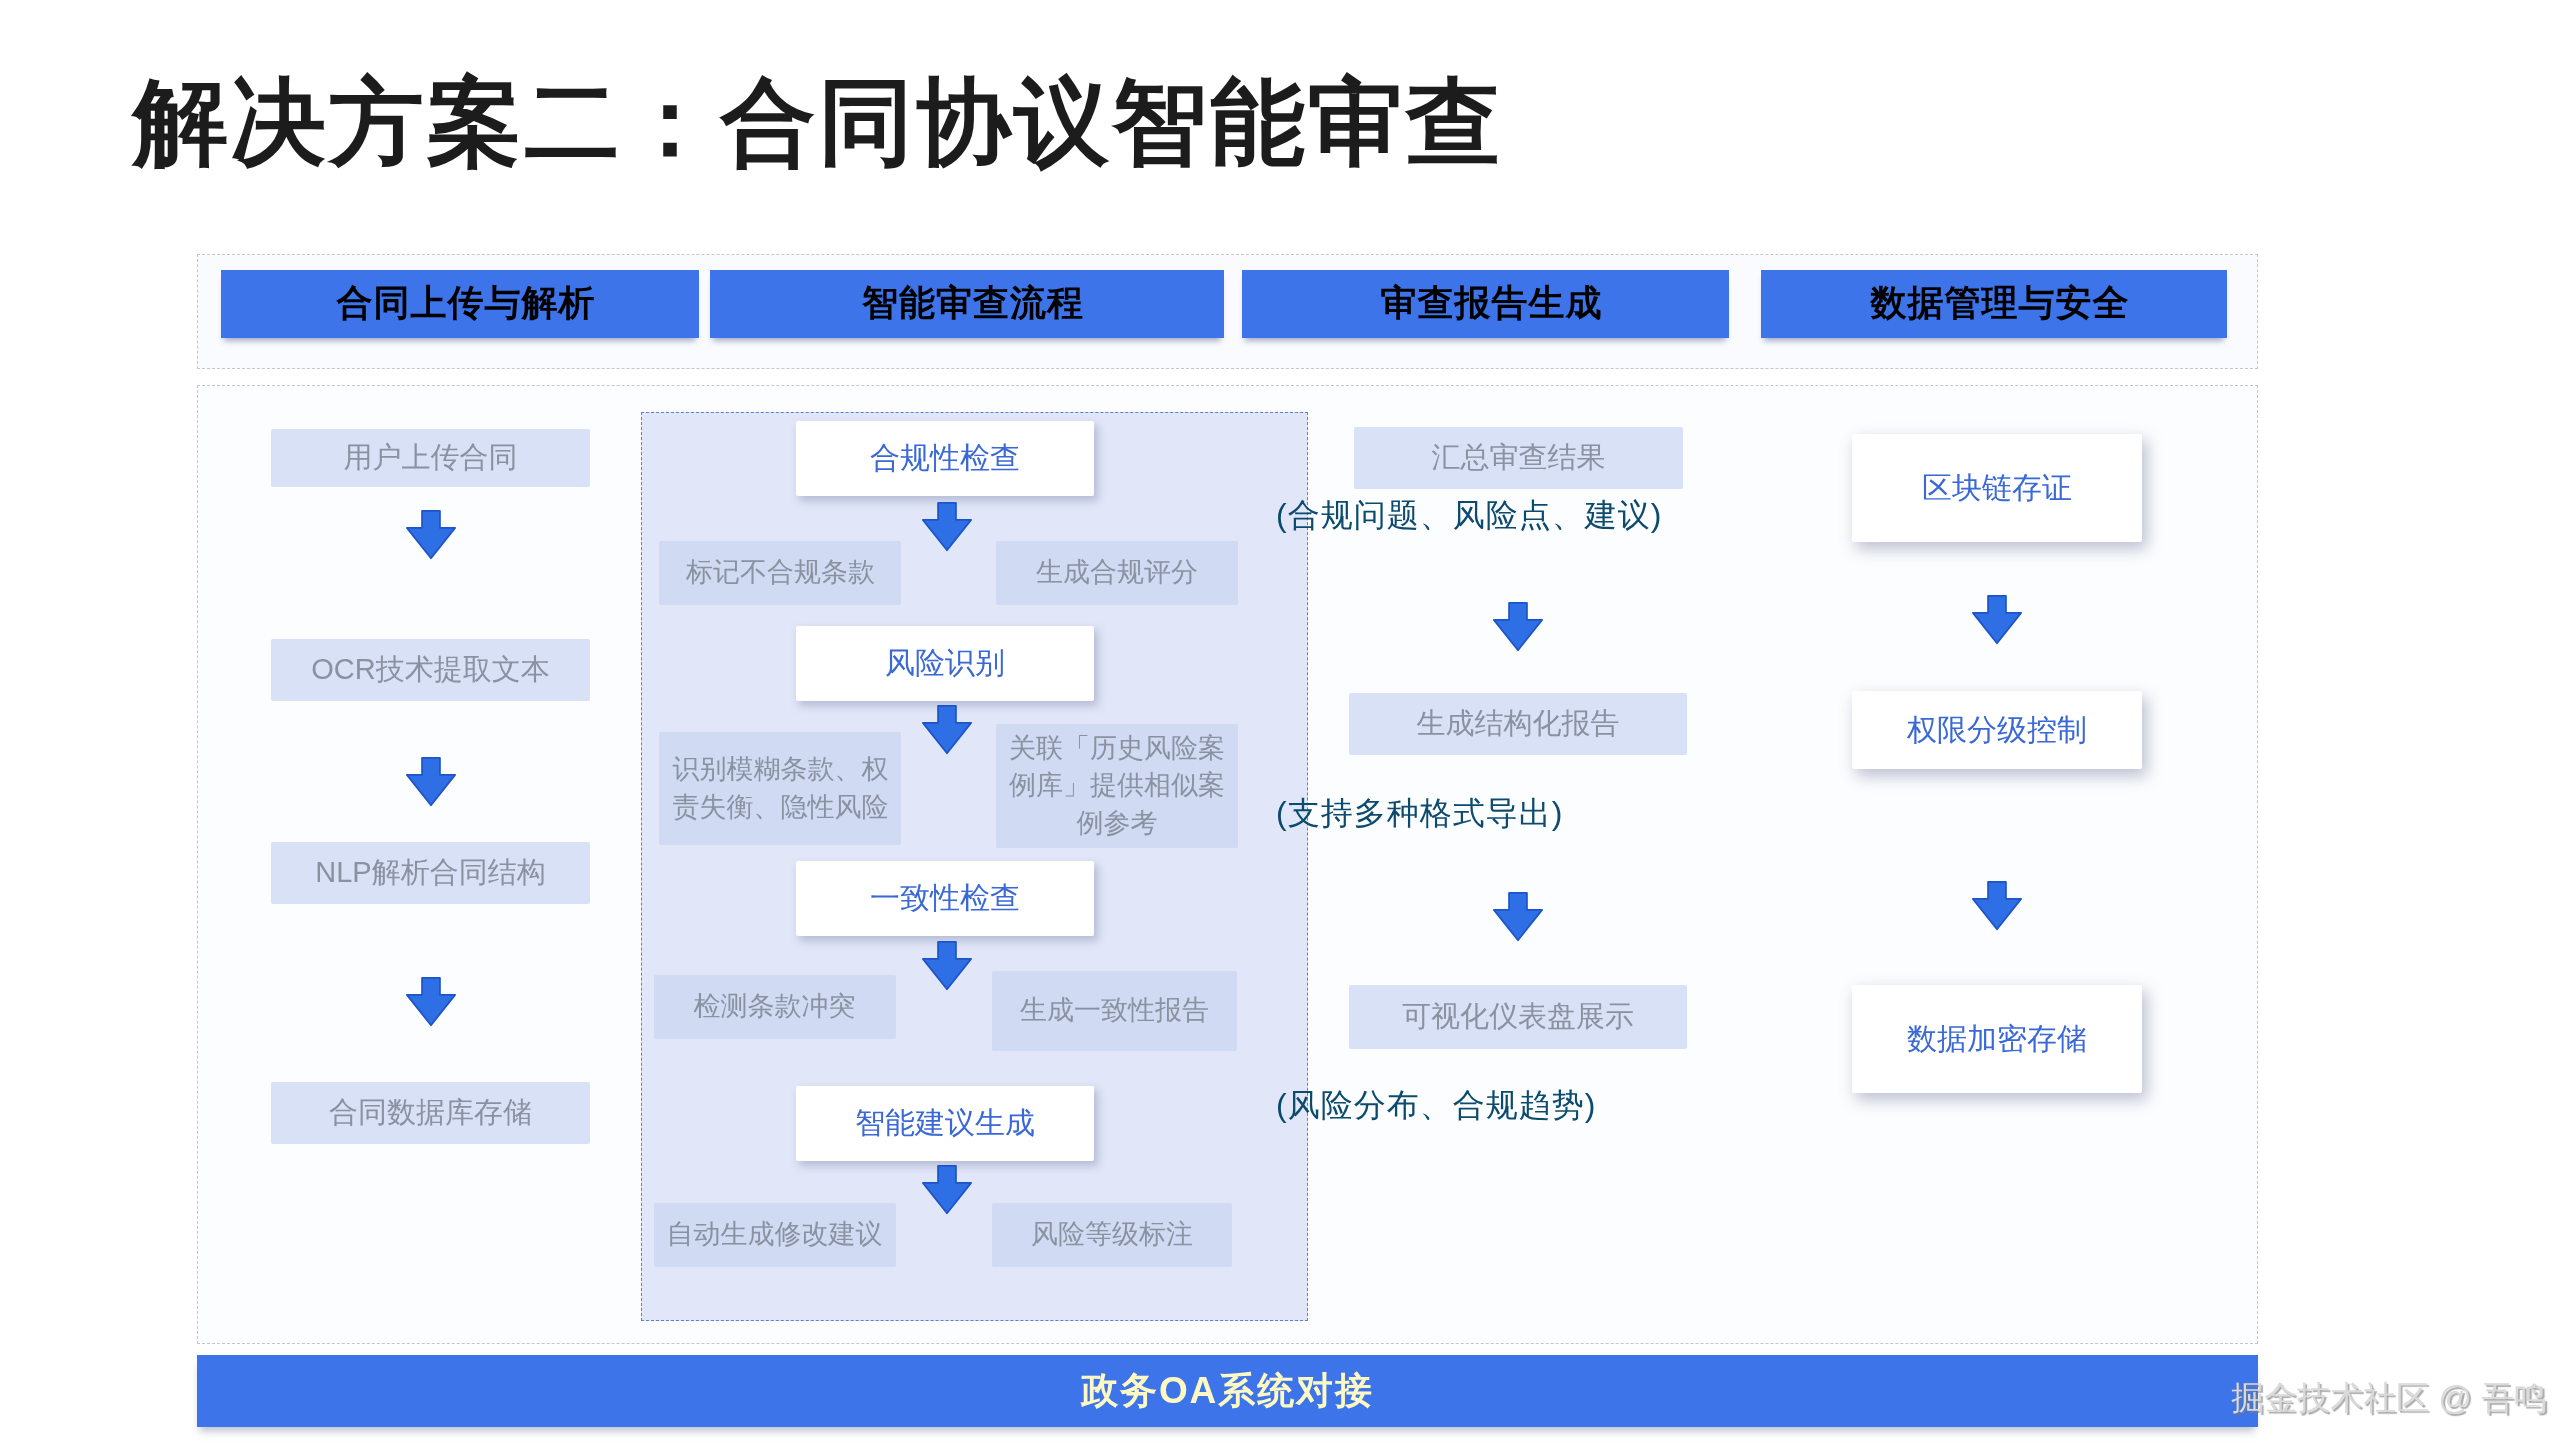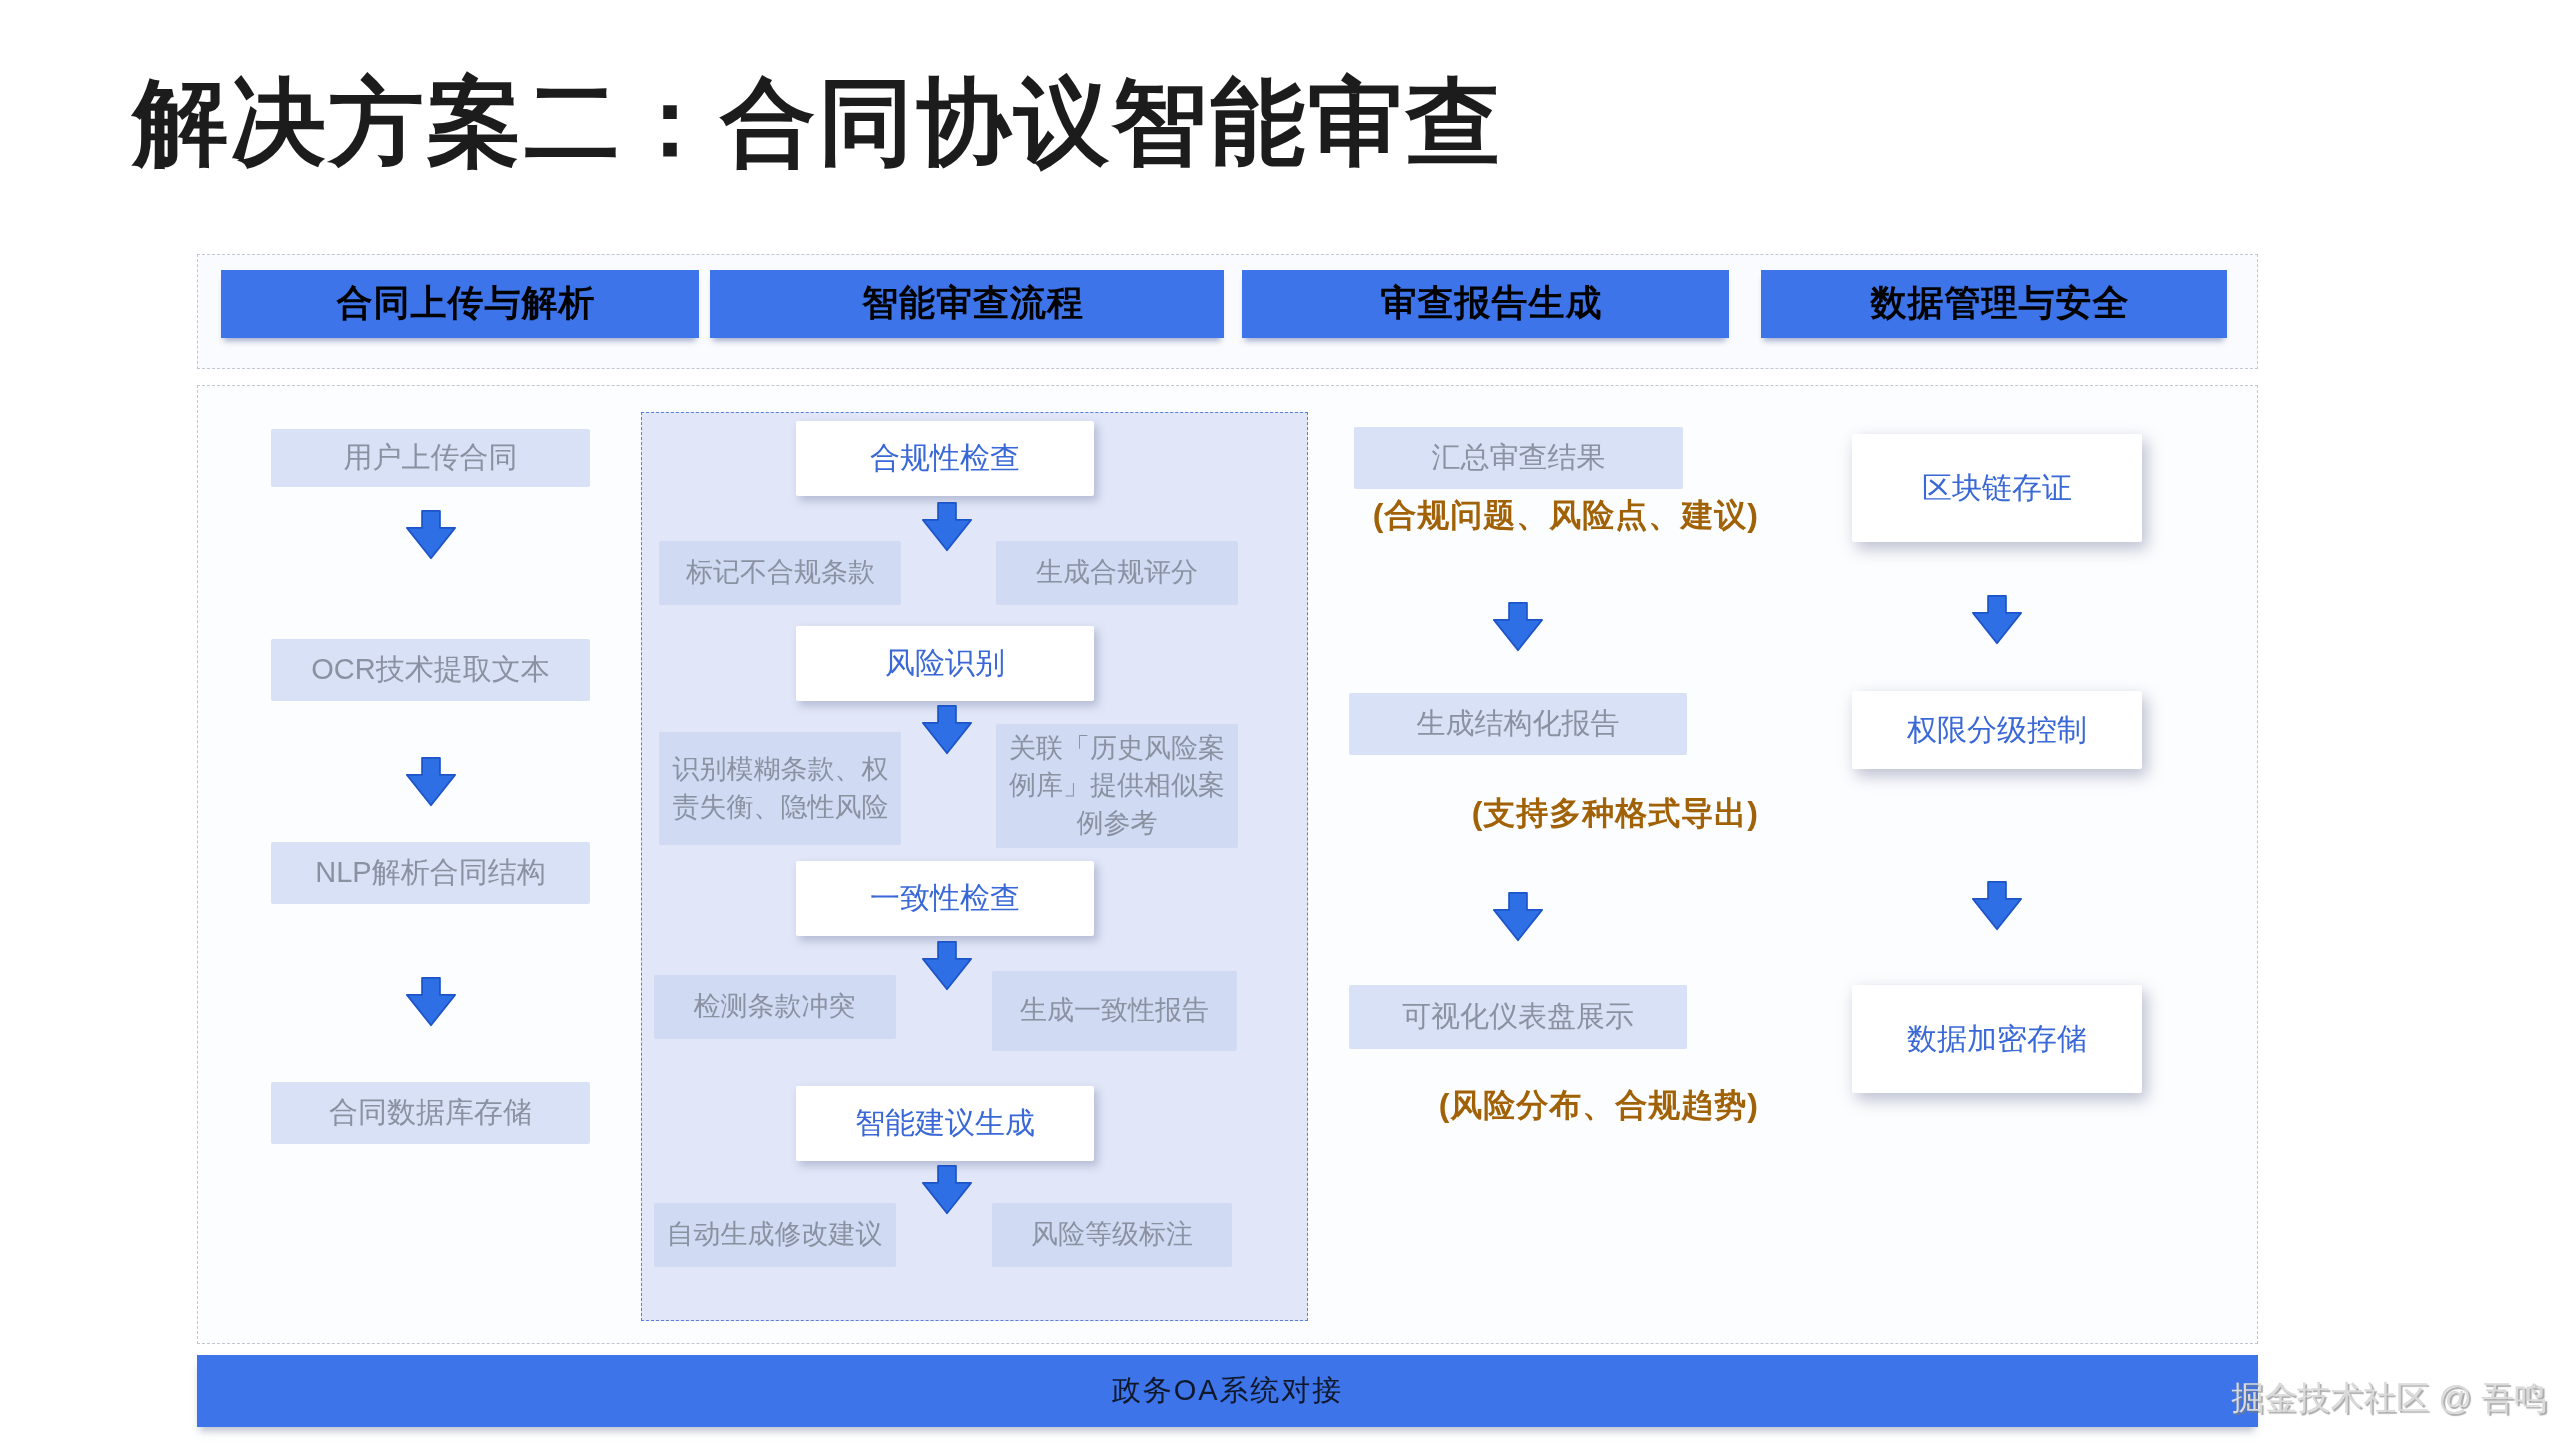--- a/index.html
+++ b/index.html
@@ -13,27 +13,27 @@
 
   .main-box{position:absolute;left:197px;top:385px;width:2061px;height:959px;border:1.9px dashed #c2c6d0;background:#fcfdfe;box-sizing:border-box;}
 
   .lightbox{position:absolute;background:#d9e1f6;color:#8a91a1;font-size:29px;display:flex;align-items:center;justify-content:center;text-align:center;border-radius:1.9px;}
   .whitebox{position:absolute;background:#ffffff;color:#3a68d6;font-size:30px;font-weight:500;display:flex;align-items:center;justify-content:center;text-align:center;box-shadow:3.9px 4.8px 8.7px rgba(100,110,145,.35);border-radius:1.9px;}
   .bigwhitebox{position:absolute;background:#ffffff;color:#3a68d6;font-size:30px;font-weight:500;display:flex;align-items:center;justify-content:center;box-shadow:4.8px 6.8px 15.5px rgba(110,120,155,.45);border-radius:1.9px;}
   .pairbox{position:absolute;background:#d0daf3;color:#8a91a1;font-size:27px;line-height:1.38;display:flex;align-items:center;justify-content:center;text-align:center;padding:9.7px;box-sizing:border-box;border-radius:1.9px;}
 
   .panel{position:absolute;left:443px;top:26px;width:667px;height:909px;background:rgba(222,229,247,.92);border:1.9px dashed #5c7fd6;box-sizing:border-box;}
 
-  .note{position:absolute;width:483px;color:#a16207;font-size:32px;font-weight:700;text-align:right;letter-spacing:1px;}
+  .note{position:absolute;width:483px;color:#0c4a6e;font-size:32px;font-weight:400;text-align:left;letter-spacing:1px;}
 
   .arrow{position:absolute;width:52px;height:50px;}
   .arrow svg{display:block;}
 
   .footer-bar{position:absolute;left:197px;top:1355px;width:2061px;height:72px;background:#3d74e9;display:flex;align-items:center;justify-content:center;box-shadow:0 6.8px 7.7px -2.9px rgba(120,130,155,.5);}
-  .footer-bar span{color:#0f172a;font-size:29px;font-weight:400;letter-spacing:1.9px;}
+  .footer-bar span{color:#fef9c3;font-size:37px;font-weight:700;letter-spacing:1.9px;}
 
   .watermark{position:absolute;right:29px;top:1376px;font-size:33px;color:#dadada;text-shadow:1.9px 1.9px 1px rgba(125,125,125,.65);white-space:nowrap;}
 </style>
 </head>
 <body>
 
 <div class="canvas">
 
   <h1 class="title">解决方案二：合同协议智能审查</h1>
 

